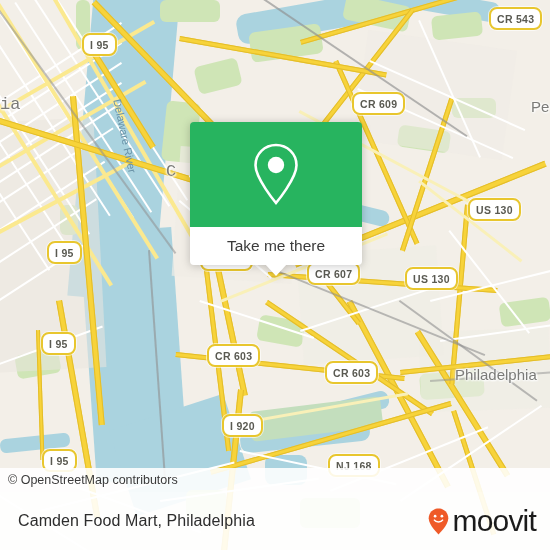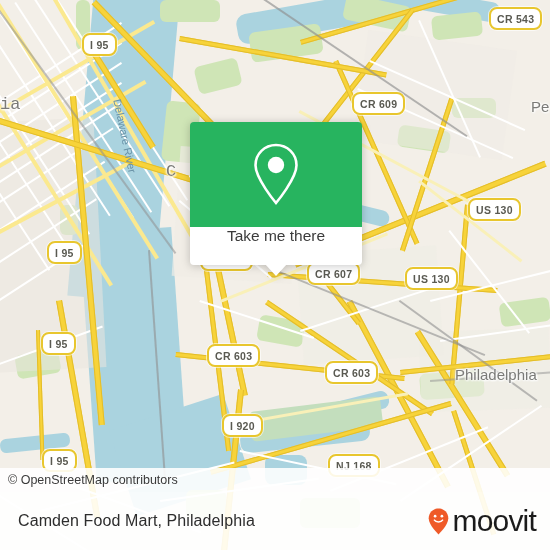--- a/index.html
+++ b/index.html
@@ -146,20 +146,21 @@
     border-radius: 4px 4px 0 0;
     display: flex;
     align-items: center;
     justify-content: center;
   }
   #popup-body {
     background: #ffffff;
     border-radius: 0 0 4px 4px;
     height: 38px;
     display: flex;
+    align-items: center;
     justify-content: center;
   }
   #popup-cta {
     font-size: 15.5px;
     color: #3b3b3b;
     font-family: "Liberation Sans", sans-serif;
   }
   #popup-tail {
     position: absolute;
     left: 50%; bottom: -11px;

